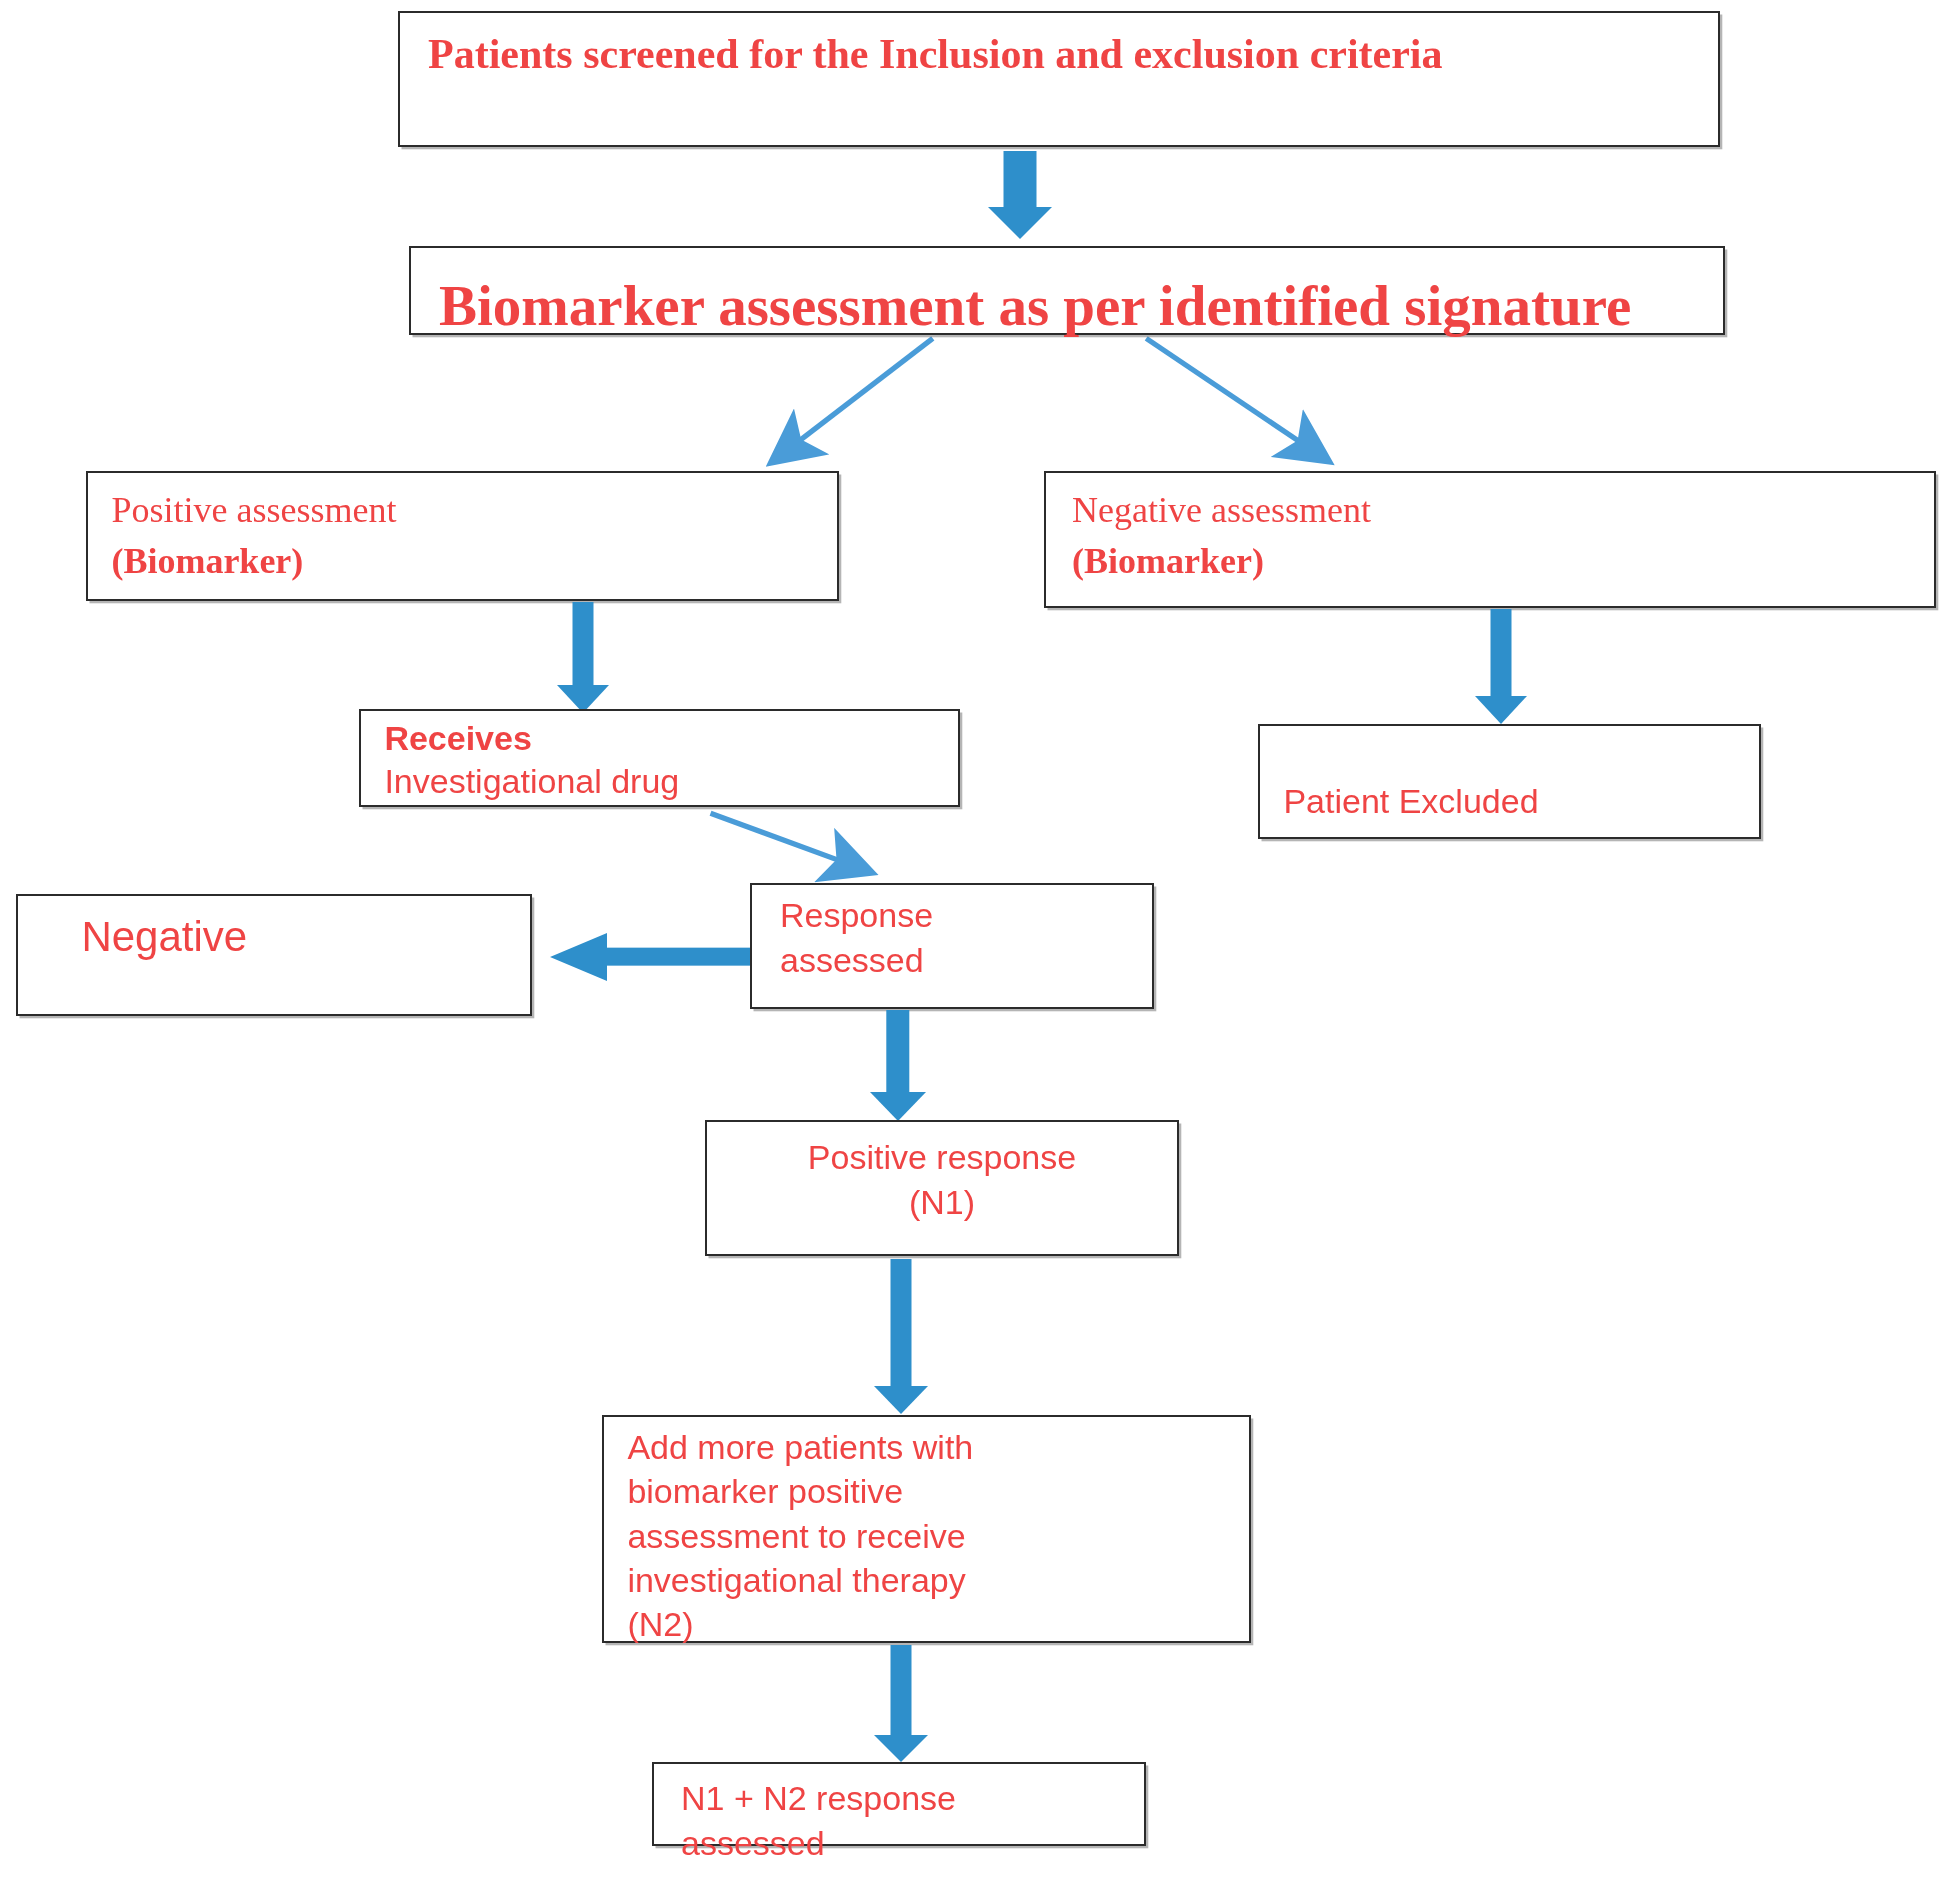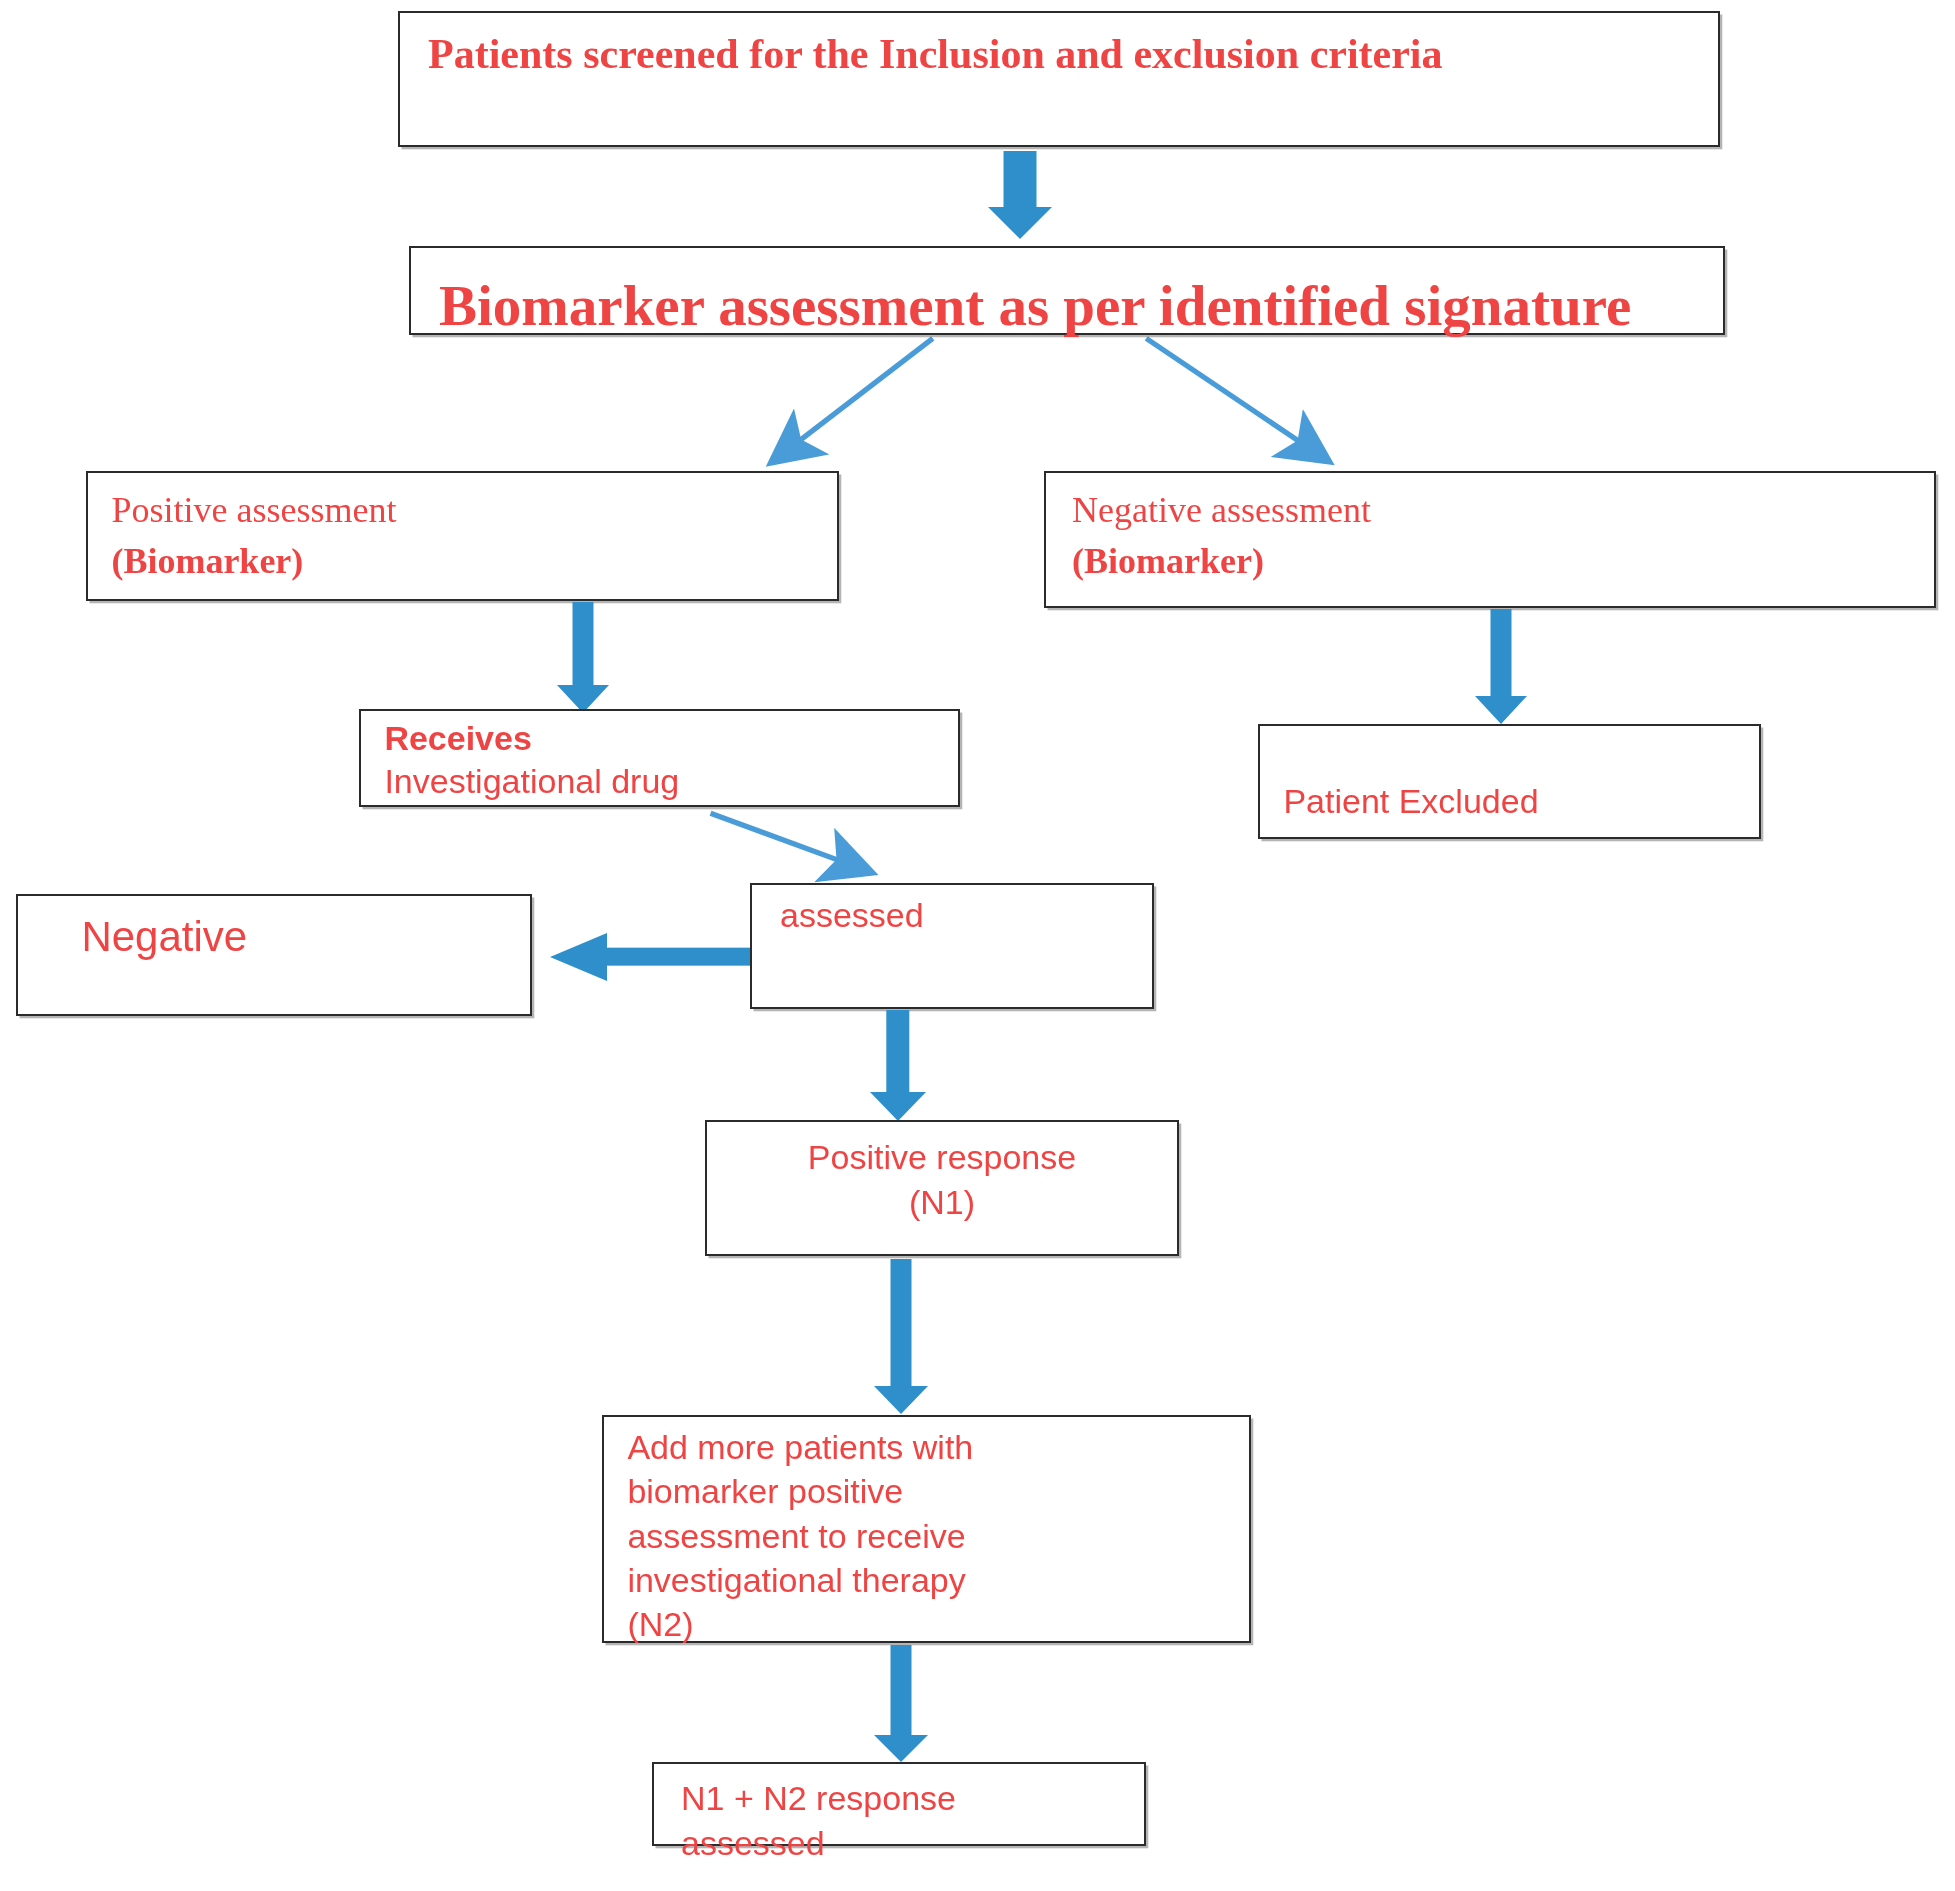--- a/index.html
+++ b/index.html
@@ -127,20 +127,21 @@
     <div class="txt n" style="font-size:42px;top:10.5px;left:37px;margin-left:26px;">Negative</div>
   </div>
 
   <div class="arrow-left" style="left:550px;top:930px;width:202px;height:53px;">
     <div class="shaft" style="width:146px;height:18.7px;"></div>
     <div class="head" style="border-top-width:24.6px;border-bottom-width:24.6px;border-right-width:57px;"></div>
   </div>
 
   <div class="box sans" style="left:750px;top:883px;width:404px;height:126px;">
     <div class="txt n" style="font-size:34px;top:8.2px;left:28px;line-height:1.32;">
+      <div>Response</div>
       <div>assessed</div>
     </div>
   </div>
 
   <div class="arrow-thick" style="left:866px;top:1010px;width:64px;height:111px;">
     <div class="shaft" style="width:23.4px;height:83px;"></div>
     <div class="head" style="border-left-width:28px;border-right-width:28px;border-top-width:29px;"></div>
   </div>
 
   <div class="box sans center" style="left:705px;top:1120px;width:474px;height:136px;">

